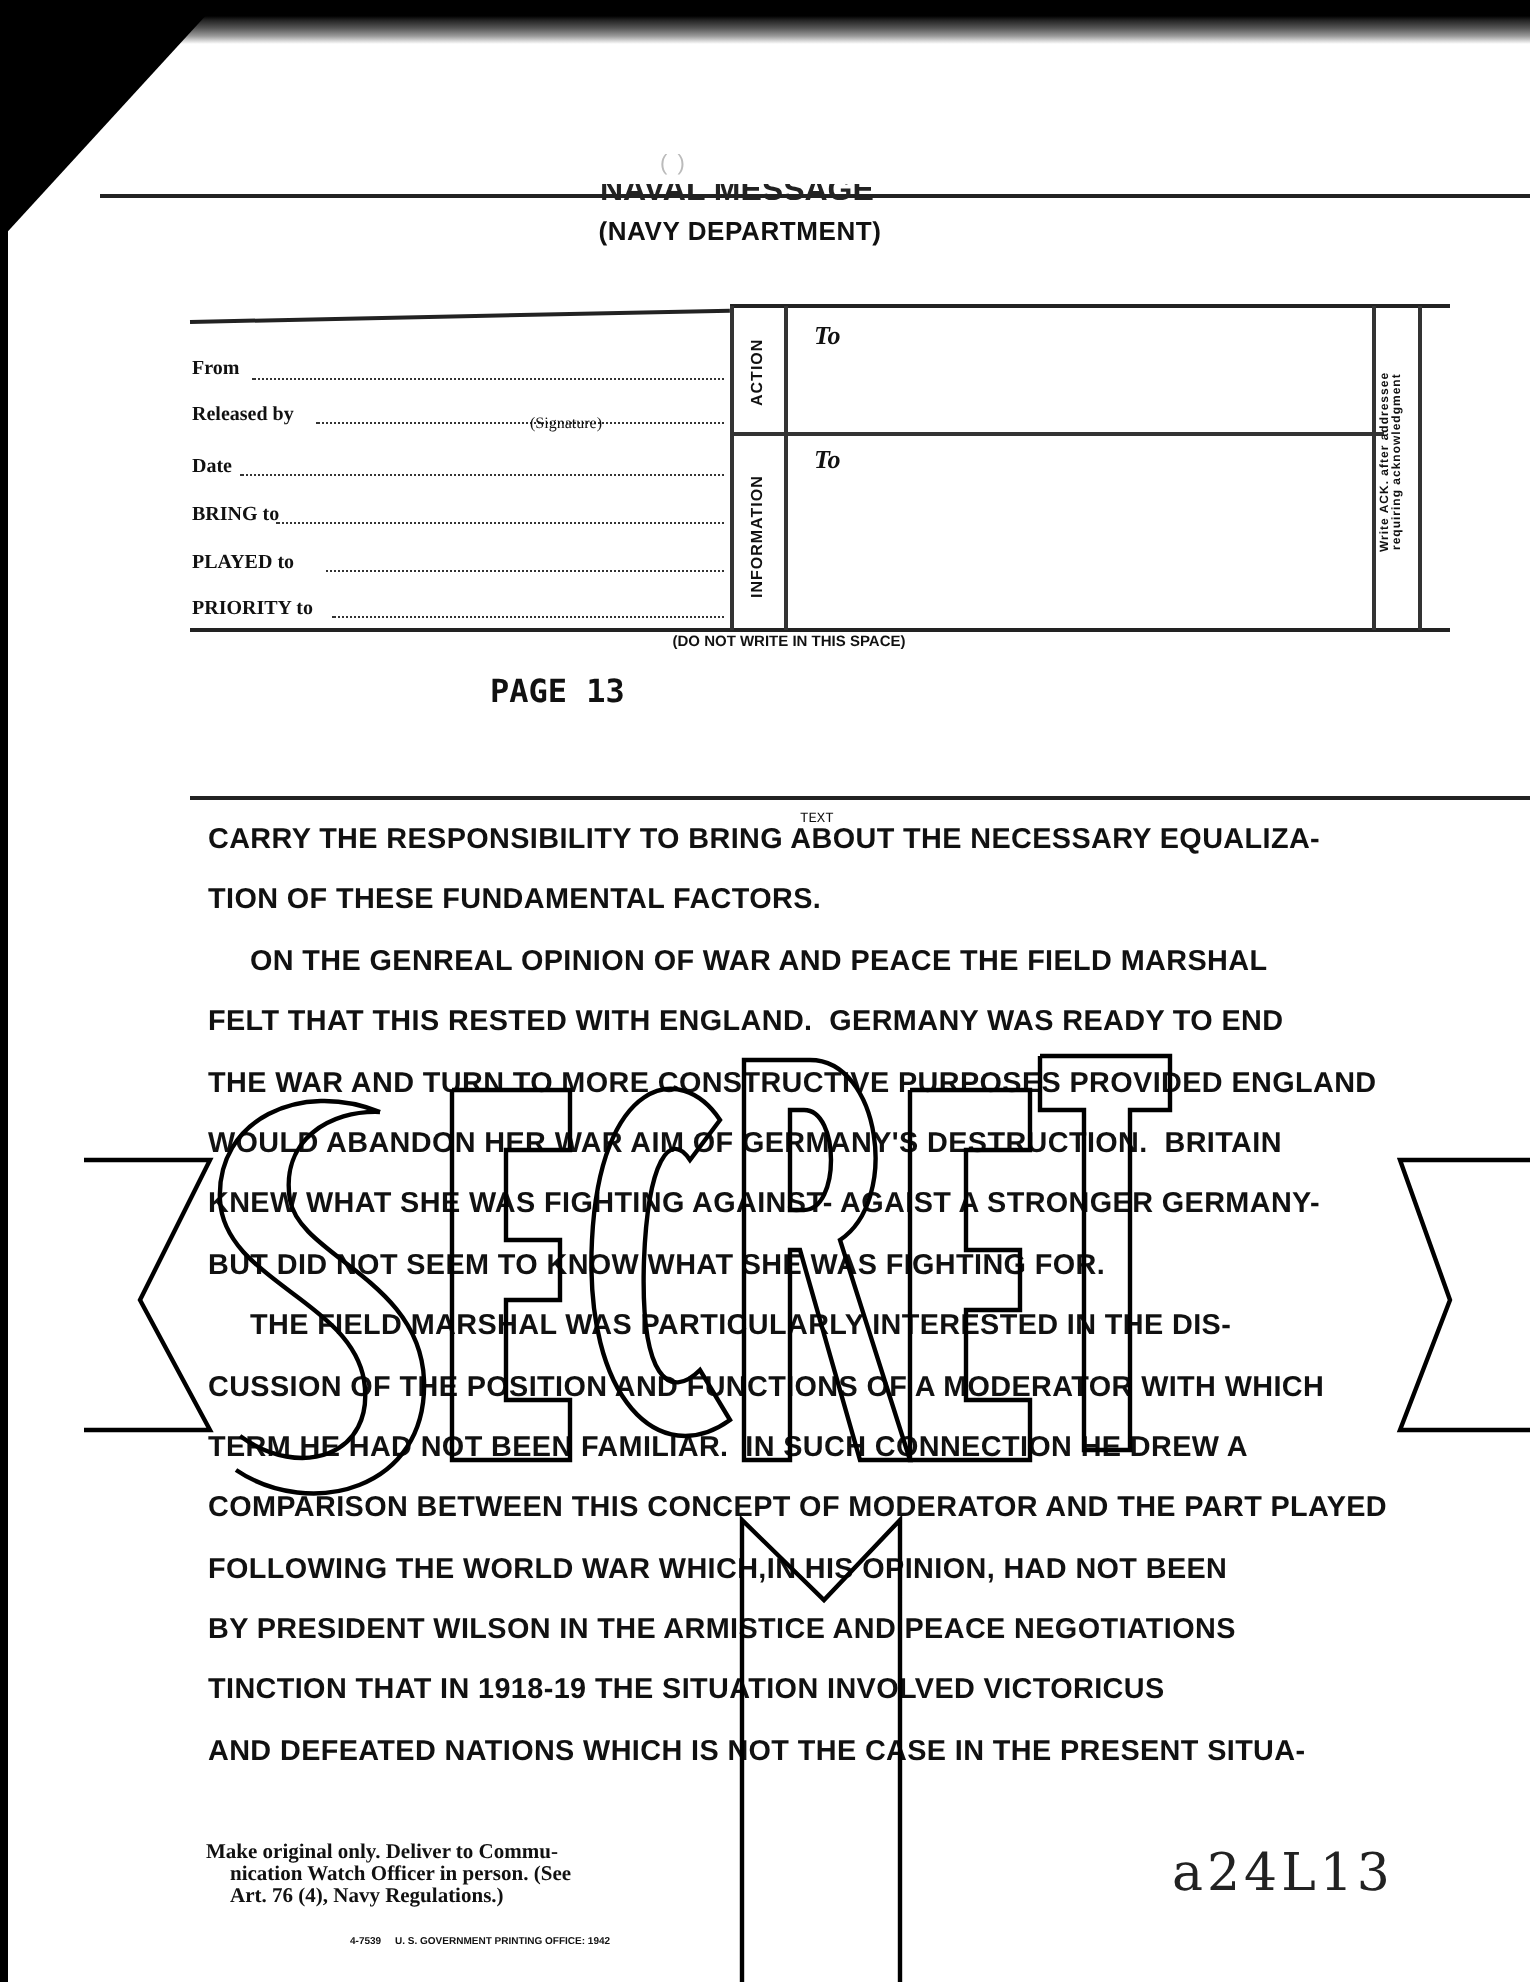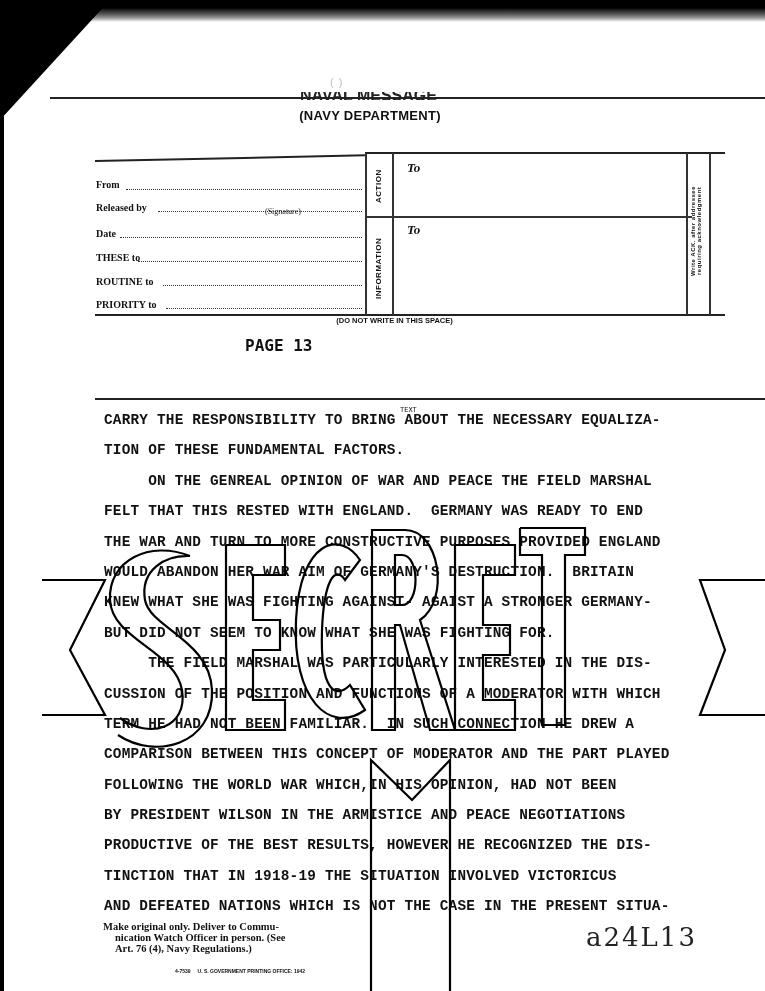--- a/index.html
+++ b/index.html
@@ -16,21 +16,21 @@
   .dept{left:0;width:740px;top:108px;text-align:center;font-weight:bold;font-size:13px;letter-spacing:0.3px;}
   .form-label{font-family:"Liberation Serif",serif;font-weight:bold;font-size:10px;}
   .dots{border-bottom:1.5px dotted #333;height:0;}
   .sig{font-family:"Liberation Serif",serif;font-size:8px;}
   .vert{writing-mode:vertical-rl;transform:rotate(180deg);font-weight:bold;font-size:8px;letter-spacing:0.5px;text-align:center;}
   .to{font-family:"Liberation Serif",serif;font-weight:bold;font-style:italic;font-size:13px;}
   .vline{width:2px;background:#333;}
   .hline{height:1.5px;background:#333;}
   .donot{left:0;width:765px;top:316px;text-align:center;font-weight:bold;font-size:7.5px;padding-left:12px;}
   .page{left:245px;top:336px;font-family:"DejaVu Sans Mono",monospace;font-weight:bold;font-size:16px;}
-  .body-text{left:104px;top:405px;width:660px;font-family:Liberation Mono, monospace;font-weight:bold;font-size:14.4px;letter-spacing:0.2px;}
+  .body-text{left:104px;top:405px;width:660px;font-family:Liberation Sans, sans-serif;font-weight:bold;font-size:14.4px;letter-spacing:0.2px;}
   .body-text .ln{height:30.4px;line-height:30.4px;white-space:pre;}
   .text-mark{left:400px;top:406px;font-size:7px;font-family:"Liberation Mono",monospace;}
   .footer{left:103px;top:921px;font-family:"Liberation Serif",serif;font-weight:bold;font-size:10.5px;line-height:11px;}
   .footer .indent{padding-left:12px;}
   .printcode{left:175px;top:968px;font-size:5px;font-weight:bold;}
   .hand{left:586px;top:922px;font-family:"DejaVu Serif",serif;font-size:26px;color:#222;letter-spacing:2px;}
   svg.stamp{position:absolute;left:0;top:0;pointer-events:none;}
 </style>
 </head>
 <body>
@@ -52,24 +52,24 @@
 <div class="abs form-label" style="left:96px;top:179px;">From</div>
 <div class="abs dots" style="left:126px;top:189px;width:236px;"></div>
 
 <div class="abs form-label" style="left:96px;top:202px;text-align:right;">Released by</div>
 <div class="abs dots" style="left:158px;top:211px;width:204px;"></div>
 <div class="abs sig" style="left:237px;top:207px;margin-left:28px;">(Signature)</div>
 
 <div class="abs form-label" style="left:96px;top:228px;">Date</div>
 <div class="abs dots" style="left:120px;top:237px;width:242px;"></div>
 
-<div class="abs form-label" style="left:96px;top:252px;">THESE to</div>
+<div class="abs form-label" style="left:96px;top:252px;">BRING to</div>
 <div class="abs dots" style="left:138px;top:261px;width:224px;"></div>
 
-<div class="abs form-label" style="left:96px;top:276px;">ROUTINE to</div>
+<div class="abs form-label" style="left:96px;top:276px;">PLAYED to</div>
 <div class="abs dots" style="left:163px;top:285px;width:199px;"></div>
 
 <div class="abs form-label" style="left:96px;top:299px;">PRIORITY to</div>
 <div class="abs dots" style="left:166px;top:308px;width:196px;"></div>
 
 <div class="abs vline" style="left:365px;top:153px;height:162px;"></div>
 <div class="abs vline" style="left:392px;top:153px;height:162px;width:1.5px;"></div>
 <div class="abs hline" style="left:366px;top:216px;width:326px;"></div>
 <div class="abs vert" style="left:374px;top:162px;height:48px;">ACTION</div>
 <div class="abs vert" style="left:374px;top:228px;height:80px;">INFORMATION</div>
@@ -97,21 +97,20 @@
   <div class="ln">THE WAR AND TURN TO MORE CONSTRUCTIVE PURPOSES PROVIDED ENGLAND</div>
   <div class="ln">WOULD ABANDON HER WAR AIM OF GERMANY'S DESTRUCTION.  BRITAIN</div>
   <div class="ln">KNEW WHAT SHE WAS FIGHTING AGAINST- AGAIST A STRONGER GERMANY-</div>
   <div class="ln">BUT DID NOT SEEM TO KNOW WHAT SHE WAS FIGHTING FOR.</div>
   <div class="ln">     THE FIELD MARSHAL WAS PARTICULARLY INTERESTED IN THE DIS-</div>
   <div class="ln">CUSSION OF THE POSITION AND FUNCTIONS OF A MODERATOR WITH WHICH</div>
   <div class="ln">TERM HE HAD NOT BEEN FAMILIAR.  IN SUCH CONNECTION HE DREW A</div>
   <div class="ln">COMPARISON BETWEEN THIS CONCEPT OF MODERATOR AND THE PART PLAYED</div>
   <div class="ln">FOLLOWING THE WORLD WAR WHICH,IN HIS OPINION, HAD NOT BEEN</div>
   <div class="ln">BY PRESIDENT WILSON IN THE ARMISTICE AND PEACE NEGOTIATIONS</div>
-  <div class="ln">PRODUCTIVE OF THE BEST RESULTS, HOWEVER HE RECOGNIZED THE DIS-</div>
   <div class="ln">TINCTION THAT IN 1918-19 THE SITUATION INVOLVED VICTORICUS</div>
   <div class="ln">AND DEFEATED NATIONS WHICH IS NOT THE CASE IN THE PRESENT SITUA-</div>
 </div>
 
 <svg class="stamp" width="765" height="991" viewBox="0 0 765 991">
   <g fill="none" stroke="#000" stroke-width="2.2" stroke-linejoin="miter">
 
     <polyline points="42,580 105,580 70,650 105,715 42,715"></polyline>
 
     <polyline points="765,580 700,580 725,650 700,715 765,715"></polyline>

